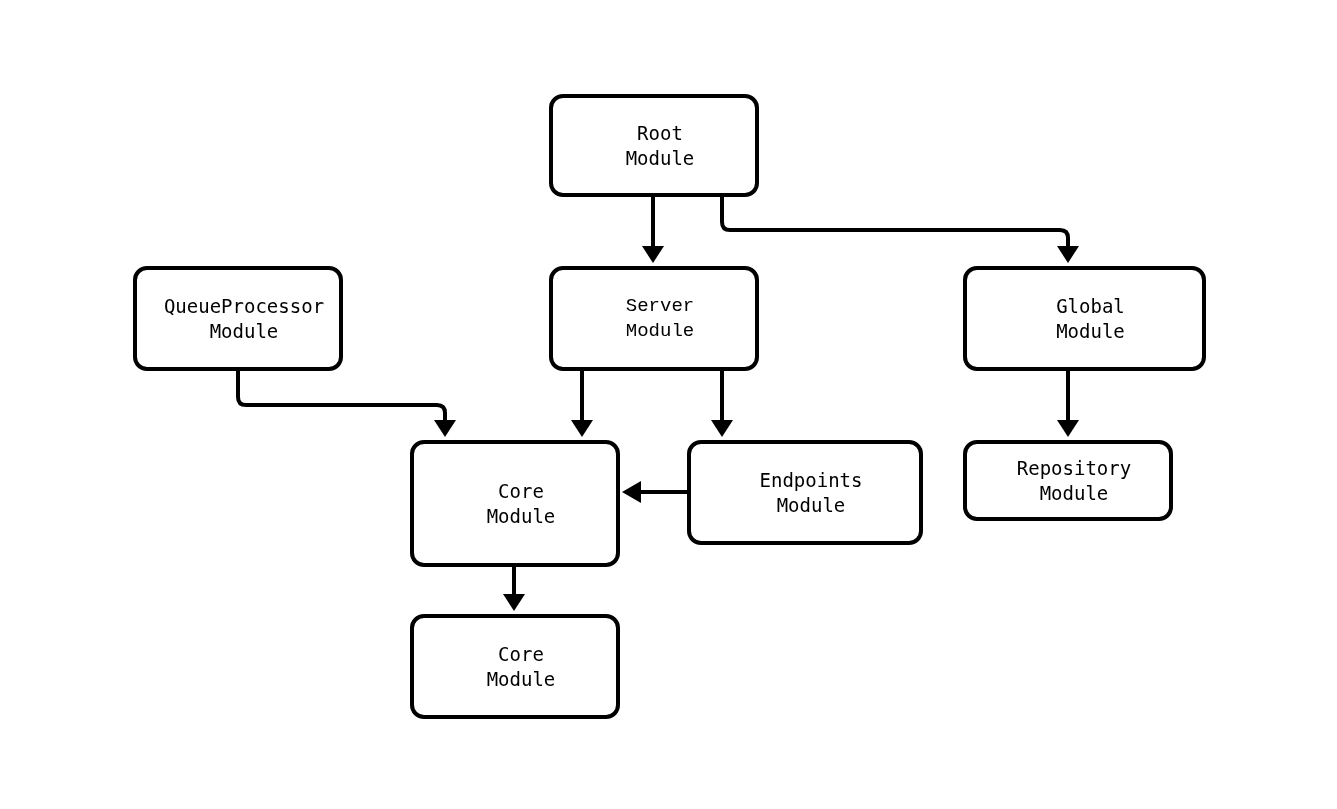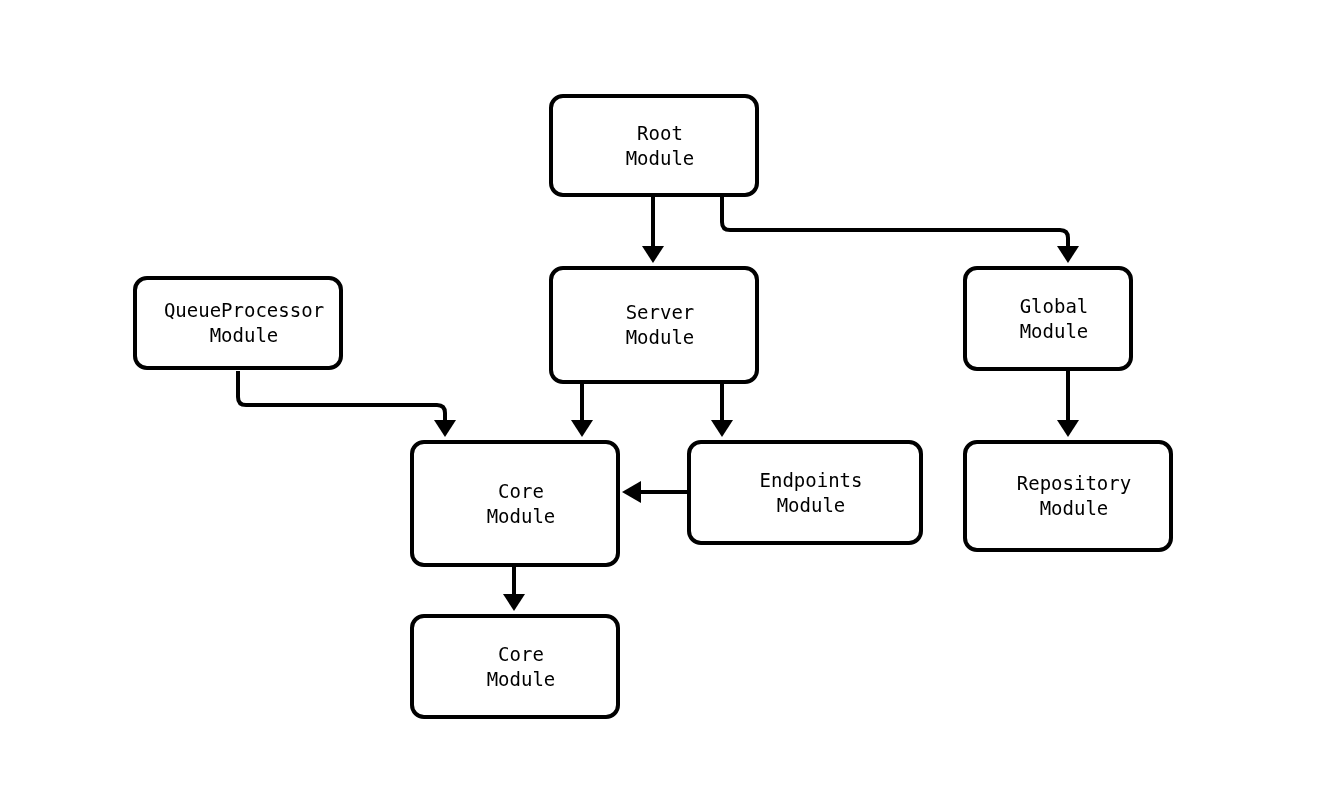--- a/index.html
+++ b/index.html
@@ -99,46 +99,46 @@
       <path d="M514,545 L514,596" stroke="#000000" stroke-width="4" fill="none"></path>
       <path d="M503,594 L525,594 L514,611 z" fill="#000000"></path>
     </g>
   </svg>
 
   <div class="node" style="left:549px; top:94px; width:210px; height:103px;">
     <span class="line1">Root</span>
     <span class="line2">Module</span>
   </div>
 
-  <div class="node" style="left:133px; top:276px; width:210px; height:94px;">
+  <div class="node" style="left:133px; top:266px; width:210px; height:105px;">
     <span class="line1">QueueProcessor</span>
     <span class="line2">Module</span>
   </div>
 
-  <div class="node" style="left:549px; top:266px; width:210px; height:118px;">
+  <div class="node" style="left:549px; top:266px; width:210px; height:105px;font-family:Liberation Mono, monospace;">
     <span class="line1">Server</span>
     <span class="line2">Module</span>
   </div>
 
-  <div class="node" style="left:963px; top:266px; width:170px; height:105px;">
+  <div class="node" style="left:963px; top:266px; width:243px; height:105px;">
     <span class="line1">Global</span>
     <span class="line2">Module</span>
   </div>
 
   <div class="node" style="left:410px; top:440px; width:210px; height:127px;">
     <span class="line1">Core</span>
     <span class="line2">Module</span>
   </div>
 
   <div class="node" style="left:687px; top:440px; width:236px; height:105px;">
     <span class="line1">Endpoints</span>
     <span class="line2">Module</span>
   </div>
 
-  <div class="node" style="left:963px; top:440px; width:210px; height:112px;">
+  <div class="node" style="left:963px; top:440px; width:210px; height:81px;">
     <span class="line1">Repository</span>
     <span class="line2">Module</span>
   </div>
 
   <div class="node" style="left:410px; top:614px; width:210px; height:105px;">
     <span class="line1">Core</span>
     <span class="line2">Module</span>
   </div>
 
 </div>

